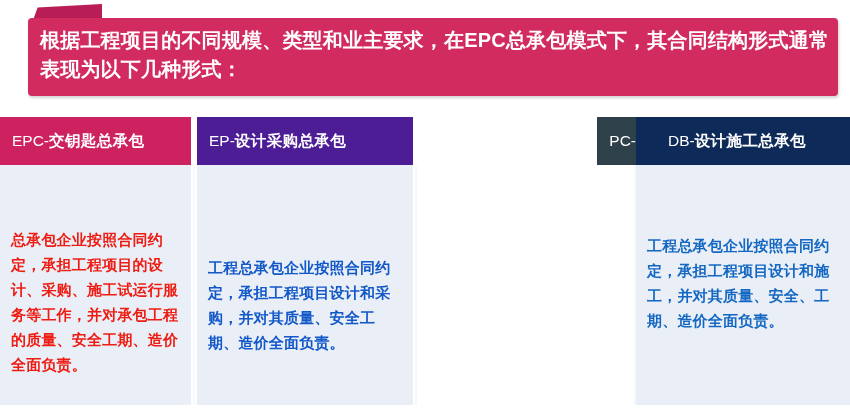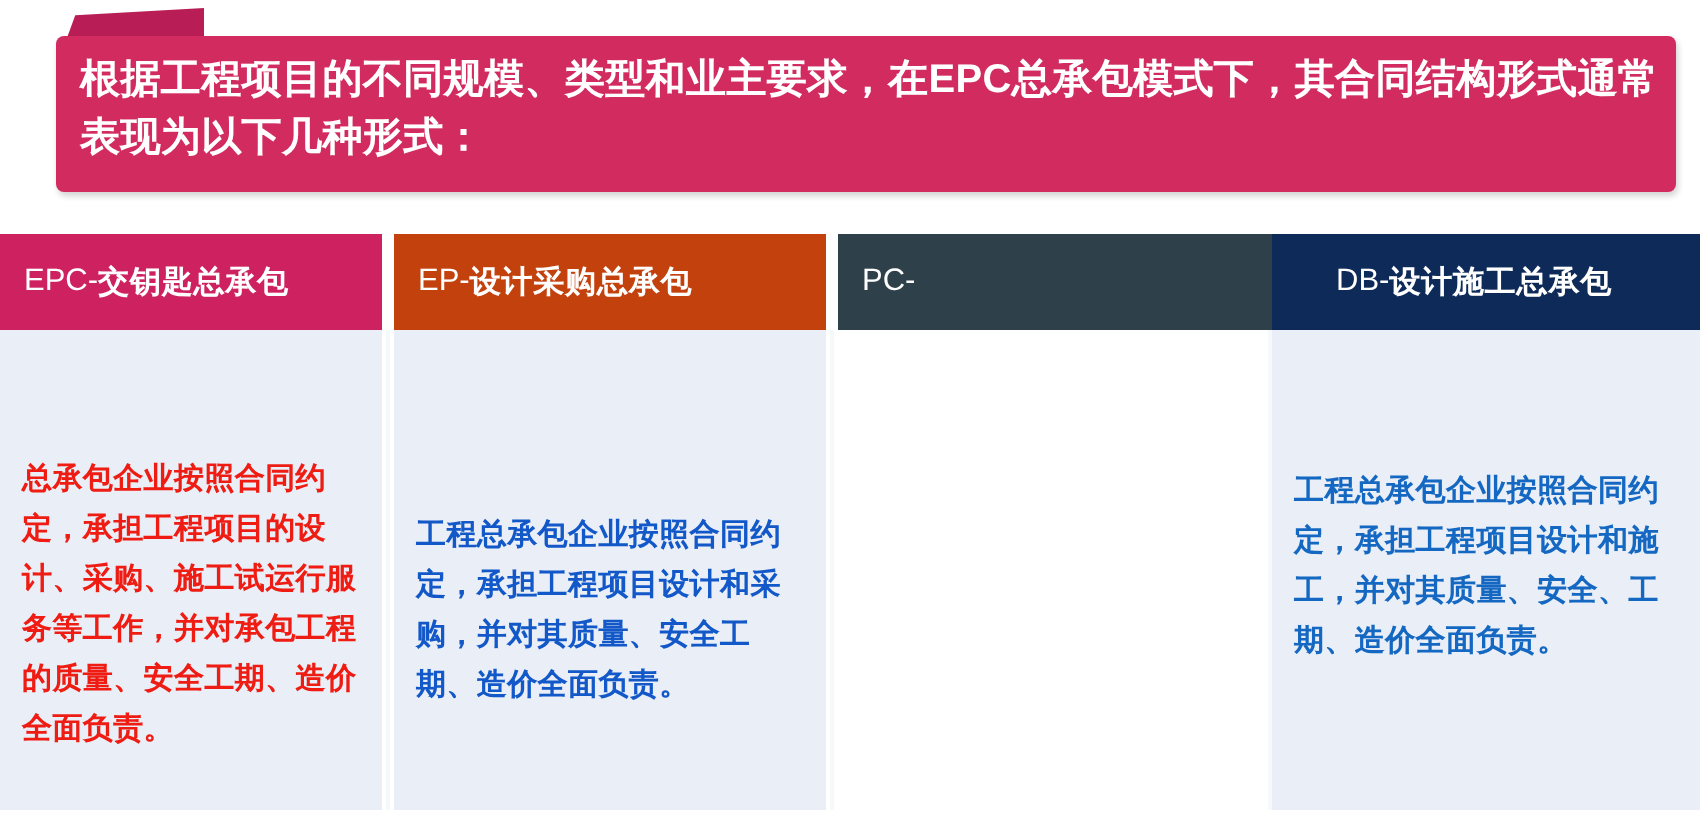--- a/index.html
+++ b/index.html
@@ -54,37 +54,37 @@
     gap: 0;
   }
   .col {
     position: relative;
     height: 288px;
     display: flex;
     flex-direction: column;
   }
   .col-1 { width: 191px; }
   .col-2 { width: 216px; margin-left: 6px; }
-  .col-3 { width: 217px; margin-left: 6px; }
+  .col-3 { width: 217px; margin-left: 6px; align-items: flex-end; }
   .col-4 { width: 214px; }
 
   .col-head {
     height: 48px;
     display: flex;
     align-items: center;
     padding-left: 12px;
     color: #ffffff;
     font-size: 15.5px;
     font-weight: bold;
     font-family: "Liberation Serif", serif;
     letter-spacing: .4px;
     white-space: nowrap;
   }
   .col-1 .col-head { background: #CE2260; }
-  .col-2 .col-head { background: #c2410c; }
+  .col-2 .col-head { background: #4c1d95; }
   .col-3 .col-head { background: #2E4049; }
   .col-4 .col-head { background: #0D2A58; padding-left: 32px; }
 
   .col-head .abbr {
     font-family: "Liberation Sans", sans-serif;
     font-weight: normal;
     letter-spacing: 0;
   }
 
   .col-body {

